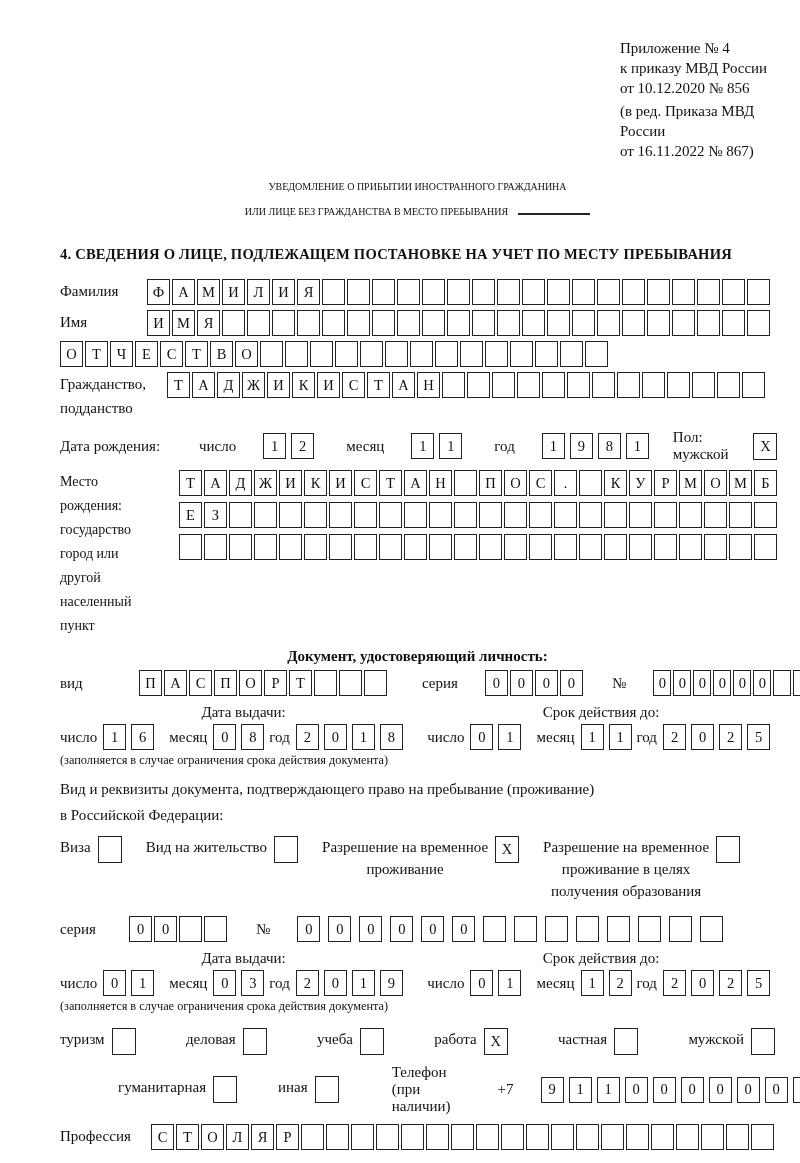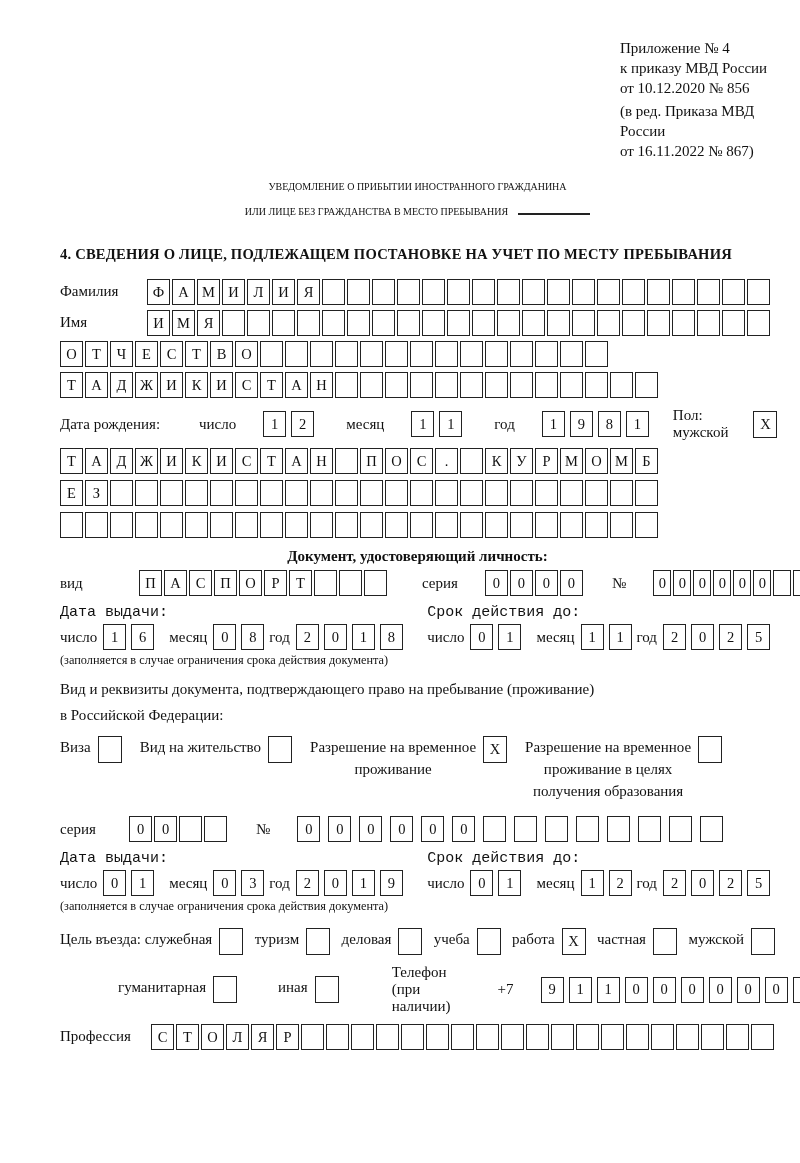--- a/index.html
+++ b/index.html
@@ -39,31 +39,31 @@
   .w68{width:68px;} .w70{width:70px;} .w88{width:88px;} .w100{width:100px;}
   .w142{width:142px;} .w60{width:60px;}
 
   .stack { display:flex; flex-direction:column; row-gap:6px; }
 
   .doc-head { text-align:center; font-weight:bold; margin-top:10px; }
 
   .dates { display:flex; margin-top:8px; }
   .dates-col { display:flex; flex-direction:column; }
   .dates-col.left { width:368px; }
-  .dates-col .dlabel { text-align:left; margin-bottom:3px;font-family:Liberation Mono, monospace; }
+  .dates-col .dlabel { text-align:center; margin-bottom:3px; }
   .dline { display:flex; align-items:center; }
   .dline .t { margin-right:6px; }
   .dline .t2 { margin:0 6px 0 10px; }
   .foot { font-size:12.3px; text-align:left; margin-top:3px; }
 
   .inline-gap { margin:0 8px; }
   .purpose { display:flex; justify-content:space-between; align-items:center; margin-top:14px; }
   .pair { display:flex; align-items:flex-start; column-gap:7px; }
   .pair .plbl { white-space:pre-line; text-align:center; line-height:22px; }
-  .check-row { display:flex; align-items:flex-start; margin-top:8px; column-gap:18px; }
+  .check-row { display:flex; align-items:flex-start; margin-top:8px; column-gap:24px; }
 </style>
 </head>
 <body>
 
 <div class="page">
 
   <div class="hdr">
     <div>Приложение № 4</div>
     <div>к приказу МВД России</div>
     <div>от 10.12.2020 № 856</div>
@@ -160,20 +160,22 @@
         <span class="cell"></span>
         <span class="cell"></span>
         <span class="cell"></span>
         <span class="cell"></span>
         <span class="cell"></span>
         <span class="cell"></span>
       </span>
   </div>
 
   <div class="row">
+    <span class="lbl w88">Гражданство,
+подданство</span>
     <span class="cells">
         <span class="cell">Т</span>
         <span class="cell">А</span>
         <span class="cell">Д</span>
         <span class="cell">Ж</span>
         <span class="cell">И</span>
         <span class="cell">К</span>
         <span class="cell">И</span>
         <span class="cell">С</span>
         <span class="cell">Т</span>
@@ -218,20 +220,24 @@
     <span class="cells checkbox" style="margin-left:6px;">
         <span class="cell">X</span>
       </span>
     <span style="margin-left:14px;">женский</span>
     <span class="cells checkbox" style="margin-left:12px;">
         <span class="cell"></span>
       </span>
   </div>
 
   <div class="row" style="margin-top:7px;">
+    <span class="lbl w100" style="font-size:14px;">Место рождения:
+государство
+город или другой
+населенный пункт</span>
     <span class="stack">
       <span class="cells">
           <span class="cell">Т</span>
           <span class="cell">А</span>
           <span class="cell">Д</span>
           <span class="cell">Ж</span>
           <span class="cell">И</span>
           <span class="cell">К</span>
           <span class="cell">И</span>
           <span class="cell">С</span>
@@ -499,26 +505,20 @@
             <span class="cell">2</span>
             <span class="cell">5</span>
           </span>
       </span>
     </div>
   </div>
   <div class="foot">(заполняется в случае ограничения срока действия документа)</div>
 
   <div class="purpose">
     <span class="pair">
-      <span class="plbl">Цель въезда: служебная</span>
-      <span class="cells checkbox">
-          <span class="cell"></span>
-        </span>
-    </span>
-    <span class="pair">
       <span class="plbl">туризм</span>
       <span class="cells checkbox">
           <span class="cell"></span>
         </span>
     </span>
     <span class="pair">
       <span class="plbl">деловая</span>
       <span class="cells checkbox">
           <span class="cell"></span>
         </span>

